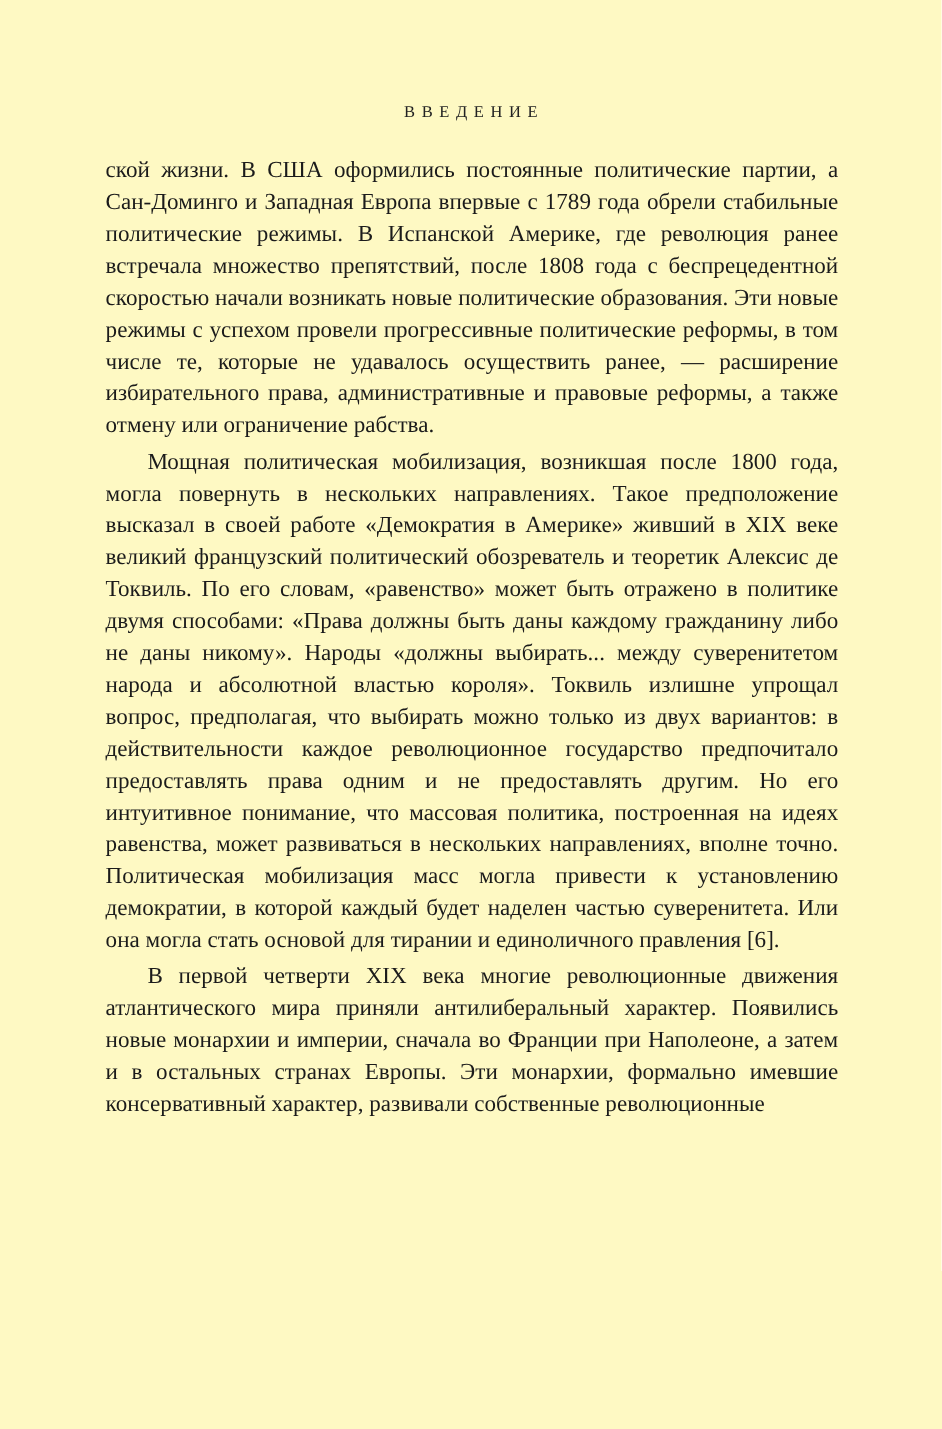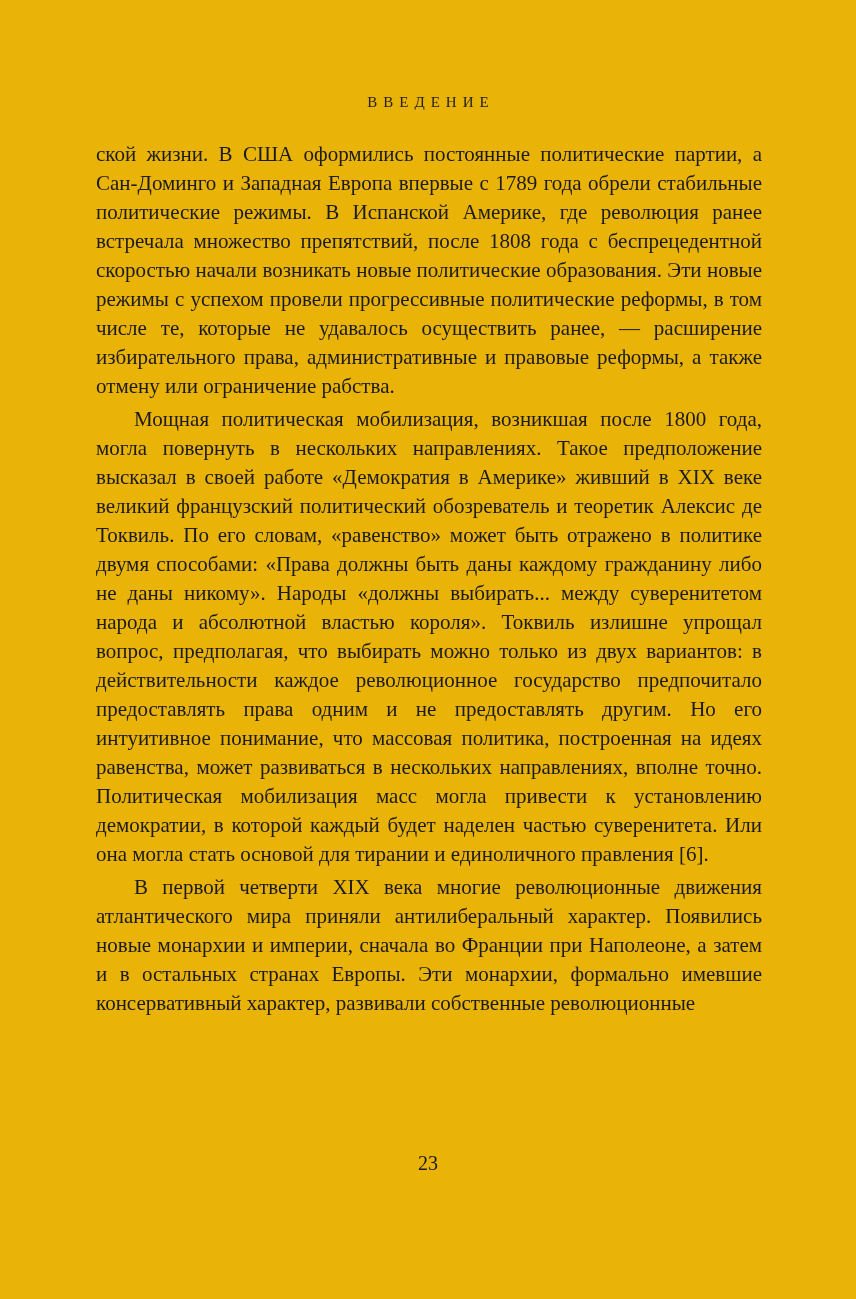--- a/index.html
+++ b/index.html
@@ -5,21 +5,21 @@
   html, body {
     margin: 0;
     padding: 0;
     background: #ffffff;
   }
   .page {
     position: relative;
     width: 856px;
     height: 1299px;
     margin: 0 auto;
-    background: #eab308;
+    background: #fef9c3;
     color: #1b1b1b;
     font-family: "Liberation Serif", "DejaVu Serif", serif;
     overflow: hidden;
   }
   .running-head {
     position: absolute;
     top: 94px;
     left: 0;
     right: 0;
     text-align: center;
@@ -61,15 +61,14 @@
 <div class="page">
 
   <div class="running-head">ВВЕДЕНИЕ</div>
 
   <div class="text-block">
     <p class="para no-indent">ской жизни. В США оформились постоянные политические партии, а Сан-Доминго и Западная Европа впервые с 1789 года обрели стабильные политические режимы. В Испанской Америке, где революция ранее встречала множество препятствий, после 1808 года с беспрецедентной скоростью начали возникать новые политические образования. Эти новые режимы с успехом провели прогрессивные политические реформы, в том числе те, которые не удавалось осуществить ранее, — расширение избирательного права, административные и правовые реформы, а также отмену или ограничение рабства.</p>
     <p class="para">Мощная политическая мобилизация, возникшая после 1800 года, могла повернуть в нескольких направлениях. Такое предположение высказал в своей работе «Демократия в Америке» живший в XIX веке великий французский политический обозреватель и теоретик Алексис де Токвиль. По его словам, «равенство» может быть отражено в политике двумя способами: «Права должны быть даны каждому гражданину либо не даны никому». Народы «должны выбирать... между суверенитетом народа и абсолютной властью короля». Токвиль излишне упрощал вопрос, предполагая, что выбирать можно только из двух вариантов: в действительности каждое революционное государство предпочитало предоставлять права одним и не предоставлять другим. Но его интуитивное понимание, что массовая политика, построенная на идеях равенства, может развиваться в нескольких направлениях, вполне точно. Политическая мобилизация масс могла привести к установлению демократии, в которой каждый будет наделен частью суверенитета. Или она могла стать основой для тирании и единоличного правления [6].</p>
     <p class="para">В первой четверти XIX века многие революционные движения атлантического мира приняли антилиберальный характер. Появились новые монархии и империи, сначала во Франции при Наполеоне, а затем и в остальных странах Европы. Эти монархии, формально имевшие консервативный характер, развивали собственные революционные</p>
   </div>
 
-  <div class="folio">23</div>
 
 </div>
 
 </body></html>

